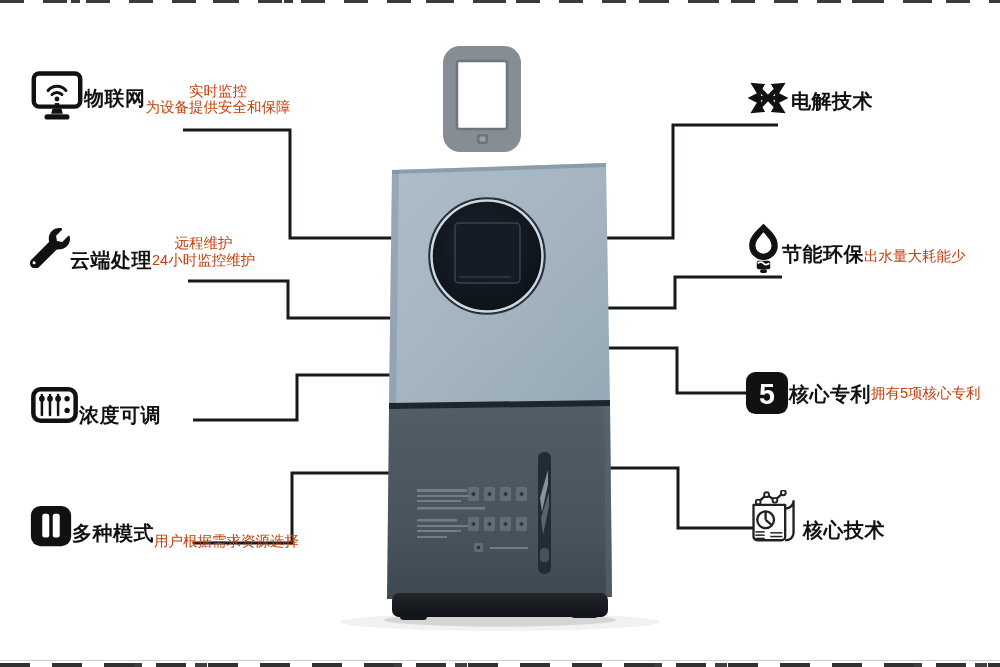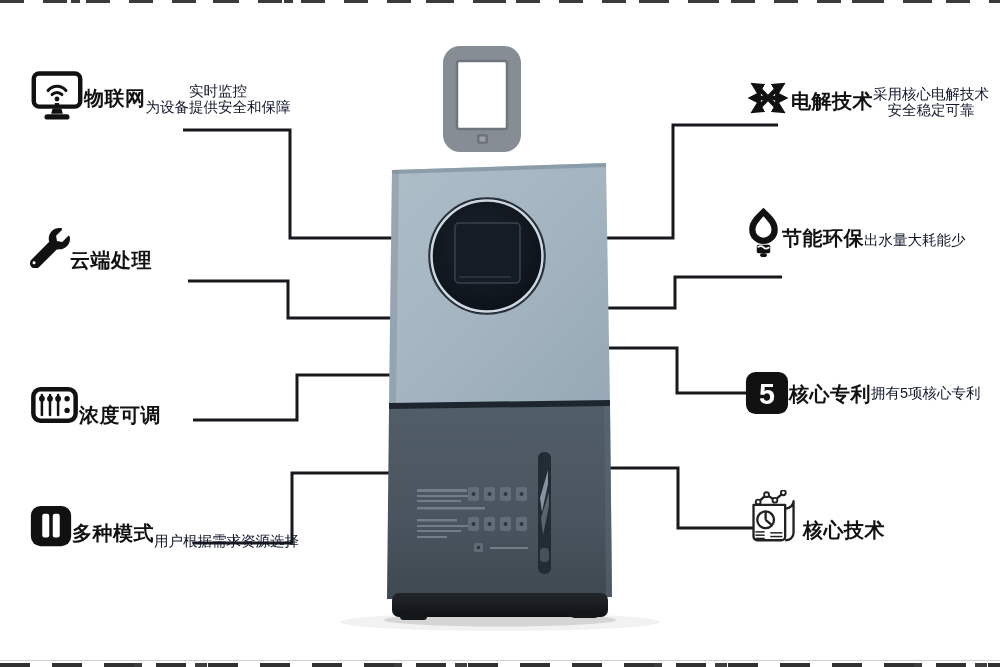--- a/index.html
+++ b/index.html
@@ -19,21 +19,21 @@
     position:absolute;bottom:0;left:0;right:0;height:4px;
     background:
       repeating-linear-gradient(90deg,#1c1c1c 0 30px,transparent 30px 52px),
       repeating-linear-gradient(90deg,#2a2a2a 0 12px,transparent 12px 65px);
     opacity:.9;
   }
   .overlay-svg{position:absolute;left:0;top:0;}
   .feature{position:absolute;display:flex;align-items:center;text-align:center;}
   .ficon{display:flex;align-items:flex-end;justify-content:center;}
   .ftitle{font-size:20px;font-weight:600;color:#111;line-height:24px;letter-spacing:.5px;white-space:nowrap;}
-  .fdesc{font-size:14.5px;font-weight:500;color:#0f172a;line-height:16.5px;}
+  .fdesc{font-size:14.5px;font-weight:500;color:#c2410c;line-height:16.5px;}
   .fdesc div{white-space:nowrap;}
 </style>
 </head>
 <body>
 
 <div class="stage">
 
   <div class="edge-top"></div>
 
   <svg class="overlay-svg" width="1000" height="667" viewBox="0 0 1000 667">
@@ -165,20 +165,24 @@
     </div>
   </div>
 
   <div class="feature" style="left:30px;top:222px;width:204px">
     <div class="ficon" style="height:42px">
       <svg width="40" height="40" viewBox="0 0 512 512">
         <path fill="#111" d="M507.73 109.1c-2.24-9.03-13.54-12.09-20.12-5.51l-74.36 74.36-67.88-11.31-11.31-67.88 74.36-74.36c6.62-6.62 3.43-17.9-5.66-20.16C391.38-.58 381.12 0 376 0c-75.11 0-136 60.89-136 136 0 14.29 2.21 28.06 6.3 41.01L20.1 402.74c-26.8 26.8-26.8 70.26 0 97.05 26.8 26.8 70.26 26.8 97.05 0l225.77-225.77A135.5 135.5 0 0 0 376 272c75.11 0 136-60.89 136-136 0-5.15-.54-15.37-4.27-26.9zM52 464c-11.05 0-20-8.95-20-20s8.95-20 20-20 20 8.95 20 20-8.95 20-20 20z"></path>
       </svg>
     </div>
     <div class="ftitle" style="margin-top:26px">云端处理</div>
+    <div class="fdesc" style="margin-top:9px">
+      <div>远程维护</div>
+      <div>24小时监控维护</div>
+    </div>
   </div>
 
   <div class="feature" style="left:30px;top:383px;width:204px">
     <div class="ficon" style="height:36px">
       <svg width="49" height="36" viewBox="0 0 52 40">
         <rect x="2.5" y="2.5" width="47" height="35" rx="8" fill="#fff" stroke="#111" stroke-width="5"></rect>
         <g stroke="#111" stroke-width="2.8" stroke-linecap="round">
           <line x1="12" y1="9" x2="12" y2="31"></line>
             <line x1="21" y1="9" x2="21" y2="31"></line>
             <line x1="30" y1="9" x2="30" y2="31"></line>
@@ -218,27 +222,23 @@
           </marker>
         </defs>
         <g fill="none" stroke="#111" stroke-width="6.5">
           <path d="M10,32 H54" marker-start="url(#ah)" marker-end="url(#ah)"></path>
           <path d="M13,50 C26,42 38,22 51,14" marker-start="url(#ah)" marker-end="url(#ah)"></path>
           <path d="M51,50 C38,42 26,22 13,14" marker-start="url(#ah)" marker-end="url(#ah)"></path>
         </g>
       </svg>
     </div>
     <div class="ftitle" style="margin-top:6px">电解技术</div>
-    <div class="fdesc" style="margin-top:8px">
-      <div>采用核心电解技术</div>
-      <div>安全稳定可靠</div>
-    </div>
-  </div>
-
-  <div class="feature" style="left:745px;top:204px;width:170px">
+  </div>
+
+  <div class="feature" style="left:745px;top:220px;width:170px">
     <div class="ficon" style="height:58px">
       <svg width="37" height="58" viewBox="0 0 44 64">
         <path d="M22,2 C13,11 5,17 5,28 a17,17 0 0 0 34,0 C39,17 31,11 22,2 Z" fill="#111"></path>
         <path d="M22,12 C17,18 12.5,22 12.5,28 a9.5,9.5 0 0 0 19,0 C31.5,22 27,18 22,12 Z" fill="#fff"></path>
         <rect x="14" y="46" width="16" height="10" rx="2" fill="#111"></rect>
         <path d="M15,49 q4,-3 7,0 q3,3 7,0" stroke="#fff" stroke-width="2" fill="none"></path>
         <rect x="18" y="56" width="8" height="4.5" rx="2" fill="#111"></rect>
       </svg>
     </div>
     <div class="ftitle" style="margin-top:9px">节能环保</div>

